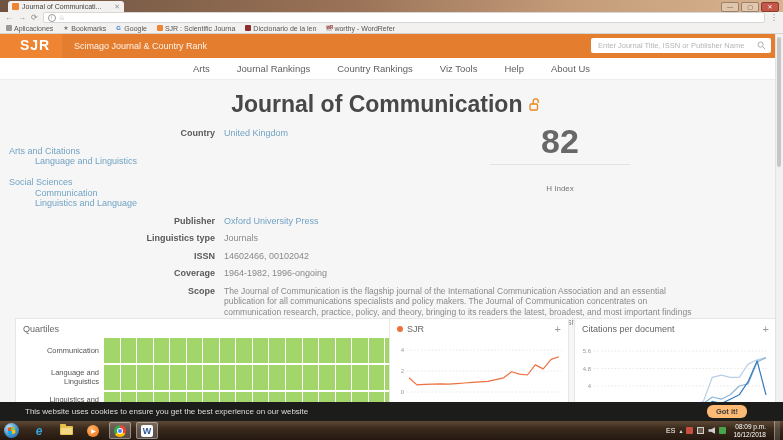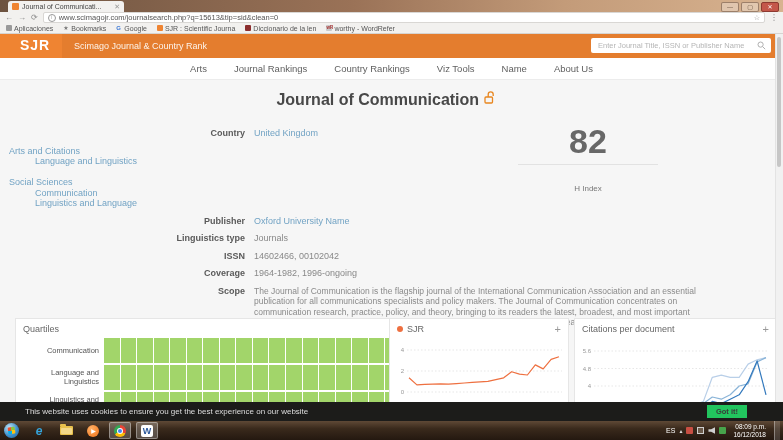--- a/index.html
+++ b/index.html
@@ -49,33 +49,33 @@
   .sitename{position:absolute;left:74px;top:7px;font-size:9px;color:#fdf3ea;}
   .searchbox{position:absolute;right:12px;top:4px;width:180px;height:15px;background:#fff;border-radius:2px;
     display:flex;align-items:center;padding:0 5px;box-sizing:border-box;gap:3px;}
   .searchbox input{border:0;outline:0;flex:1;font-size:7.5px;color:#666;background:none;font-family:inherit;}
   .searchbox input::placeholder{color:#b5b5b5;}
 
   .mainnav{position:absolute;top:24px;left:0;right:0;height:21px;background:#fff;border-bottom:1px solid #ececec;
     display:flex;justify-content:center;align-items:center;gap:27px;}
   .mainnav a{font-size:9.5px;color:#5f5f5f;text-decoration:none;}
 
-  .jtitle{position:absolute;top:57px;left:0;right:12px;text-align:center;font-size:16px;font-weight:bold;color:#484848;}
+  .jtitle{position:absolute;top:57px;left:0;right:12px;text-align:center;font-size:23px;font-weight:bold;color:#484848;}
 
   .details{position:absolute;left:0;top:94px;width:720px;}
   .drow{display:flex;margin-bottom:7px;}
   .dlabel{width:215px;padding-left:101px;box-sizing:border-box;text-align:right;font-size:9px;
-    font-weight:bold;color:#5a5a5a;line-height:10.5px;flex:none;margin-left:30px;}
+    font-weight:bold;color:#5a5a5a;line-height:10.5px;flex:none;}
   .dvals{margin-left:9px;font-size:9px;line-height:10.5px;color:#888;max-width:470px;}
   .dvals .line{min-height:10.5px;}
   .lnk{color:#72a3c4;}
   .ind{padding-left:26px;}
   .scopetxt{font-size:8.5px;line-height:10.5px;color:#8a8a8a;}
 
-  .hindex{position:absolute;left:504px;top:88px;width:168px;text-align:center;}
+  .hindex{position:absolute;left:476px;top:88px;width:168px;text-align:center;}
   .hval{font-size:34px;font-weight:bold;color:#686868;line-height:38px;}
   .hdiv{border-top:1px solid #e2e2e2;margin:4px 14px;}
   .hlabel{font-size:8px;color:#777;margin-top:19px;}
 
   
   .card{position:absolute;top:284px;height:108px;background:#fff;border:1px solid #e6e6e6;
     box-sizing:border-box;overflow:hidden;}
   .chead{display:flex;align-items:center;padding:5px 7px 0 7px;font-size:9px;color:#666;}
   .plus{margin-left:auto;color:#999;font-size:11px;line-height:9px;}
   .dot{width:6px;height:6px;border-radius:50%;margin-right:4px;}
@@ -91,21 +91,21 @@
 
   .csvg{position:absolute;left:2px;top:16px;}
 
   
   .sb{position:absolute;right:0;top:0;bottom:0;width:7px;background:#f1f1f1;border-left:1px solid #e3e3e3;z-index:4;}
   .sbthumb{position:absolute;top:3px;left:1px;width:4px;height:130px;background:#c6c6c6;border-radius:2px;}
 
   .cookiebar{position:absolute;left:0;top:402px;width:783px;height:19px;background:#1c1c1a;z-index:9;
     display:flex;align-items:center;}
   .cookietext{margin-left:25px;font-size:8px;color:#ddd;}
-  .gotit{position:absolute;right:36px;top:3px;width:40px;height:13px;background:#22c55e;border-radius:0;
+  .gotit{position:absolute;right:36px;top:3px;width:40px;height:13px;background:#fdba74;border-radius:6px;
     font-size:7.5px;font-weight:bold;color:#3a3a3a;text-align:center;line-height:13px;}
 
   
   .taskbar{position:absolute;top:421px;left:0;width:783px;height:19px;z-index:10;
     background:linear-gradient(#5f4936,#3a2a1c 40%,#241810);display:flex;align-items:center;}
   .orb{width:15px;height:15px;border-radius:50%;margin-left:4px;flex:none;
     background:radial-gradient(circle at 35% 30%,#bfe3f5,#3f8fca 55%,#1b5e9e);
     display:flex;align-items:center;justify-content:center;}
   .orbflag{width:7px;height:7px;border-radius:1px;transform:rotate(-8deg);
     background:conic-gradient(#8cc63f 0 25%,#ffc20e 0 50%,#00aeef 0 75%,#ed4f33 0);}
@@ -153,21 +153,20 @@
       <div class="wc-close">✕</div>
     </div>
   </div>
 
   <div class="toolbar">
     <span class="navbtn">←</span>
     <span class="navbtn">→</span>
     <span class="navbtn">⟳</span>
     <div class="omnibox">
       <span class="info-i">i</span>
-      <span class="url">www.scimagojr.com/journalsearch.php?q=15613&amp;tip=sid&amp;clean=0</span>
       <span class="ob-ic">☆</span>
     </div>
     <span class="menu3">⋮</span>
   </div>
 
   <div class="bookmarksbar" id="bmbar">
       <span class="bm">
         <span class="bmic ic-apps"></span>
         <span>Aplicaciones</span>
       </span>
@@ -206,21 +205,21 @@
           <line x1="5.6" y1="5.6" x2="8.2" y2="8.2" stroke="#b0b0b0" stroke-width="1"></line>
         </svg>
       </div>
     </div>
 
     <div class="mainnav" id="mainnav">
         <a href="#">Arts</a>
         <a href="#">Journal Rankings</a>
         <a href="#">Country Rankings</a>
         <a href="#">Viz Tools</a>
-        <a href="#">Name</a>
+        <a href="#">Help</a>
         <a href="#">About Us</a>
       </div>
 
     <div class="jtitle">
       <span>Journal of Communication</span>
       <svg width="11" height="13" viewBox="0 0 11 13" style="vertical-align:1px">
         <path d="M4.2 6 V3.4 a2.5 2.5 0 0 1 5 0 V5" fill="none" stroke="#e8861f" stroke-width="1.3"></path>
         <rect x="1" y="6" width="7.5" height="6" rx="1" fill="none" stroke="#e8861f" stroke-width="1.3"></rect>
       </svg>
     </div>
@@ -238,21 +237,21 @@
             <div class="line ind lnk">Language and Linguistics</div>
             <div class="line"></div>
             <div class="line lnk">Social Sciences</div>
             <div class="line ind lnk">Communication</div>
             <div class="line ind lnk">Linguistics and Language</div>
           </div>
         </div>
         <div class="drow">
           <div class="dlabel">Publisher</div>
           <div class="dvals">
-            <div class="line lnk">Oxford University Name</div>
+            <div class="line lnk">Oxford University Press</div>
           </div>
         </div>
         <div class="drow">
           <div class="dlabel">Linguistics type</div>
           <div class="dvals">
             <div class="line">Journals</div>
           </div>
         </div>
         <div class="drow">
           <div class="dlabel">ISSN</div>

